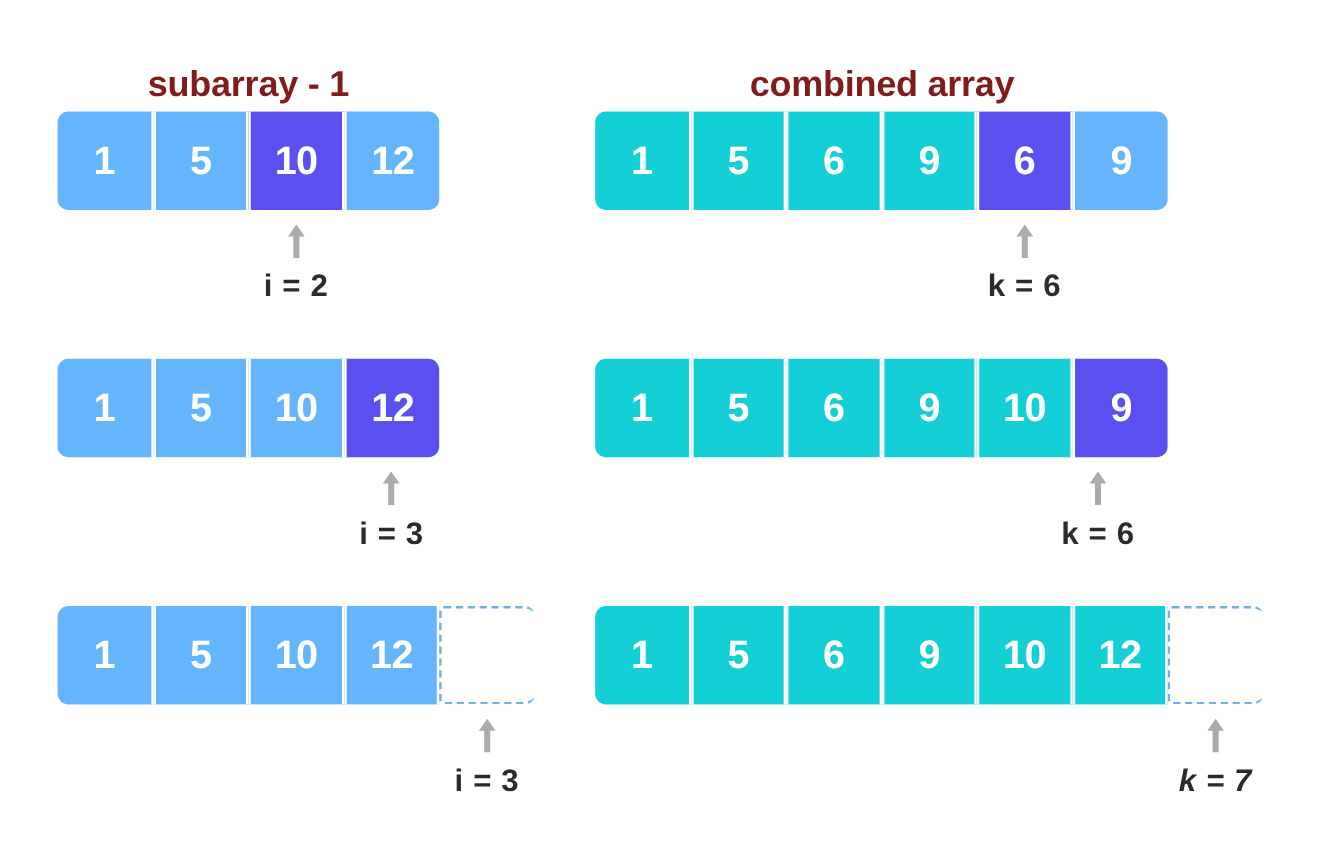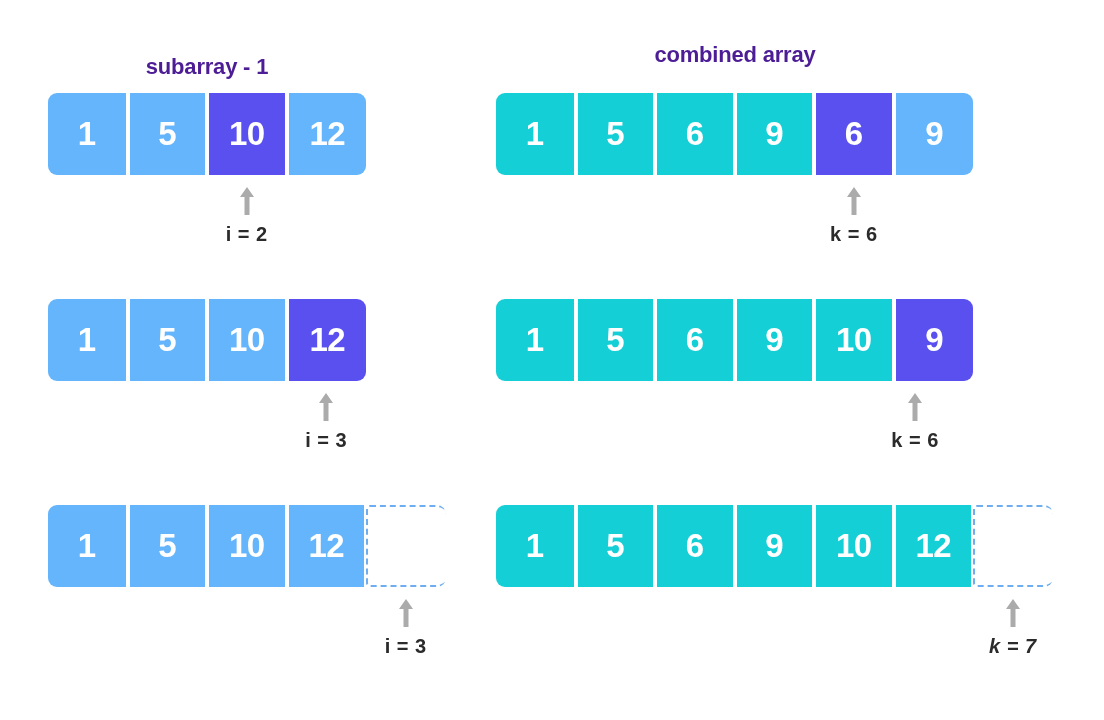--- a/index.html
+++ b/index.html
@@ -18,30 +18,30 @@
 
   .canvas {
     position: relative;
     width: 1104px;
     height: 720px;
   }
 
   
   .col-title {
     position: absolute;
-    font-size: 22px;
+    font-size: 30px;
     font-weight: bold;
-    color: #4c1d95;
+    color: #7f1d1d;
     letter-spacing: -0.2px;
     text-align: center;
     white-space: nowrap;
     transform: translateX(-50%);
   }
   #title-left  { left: 207px; top: 54px; }
-  #title-right { left: 735px; top: 42px; text-align: center; }
+  #title-right { left: 735px; top: 54px; text-align: center; }
 
   
   .row {
     position: absolute;
   }
 
   .cells {
     display: flex;
     align-items: stretch;
     height: 82px;
@@ -92,21 +92,21 @@
   }
   .arrow {
     display: block;
     margin: 0 auto;
     width: 14px;
     height: 28px;
   }
   .ptr-label {
     display: block;
     margin-top: 8px;
-    font-size: 20px;
+    font-size: 26px;
     font-weight: bold;
     color: #2b2b2b;
     white-space: nowrap;
     letter-spacing: 0.5px;
   }
 </style>
 </head>
 <body>
 
 <div class="canvas">

